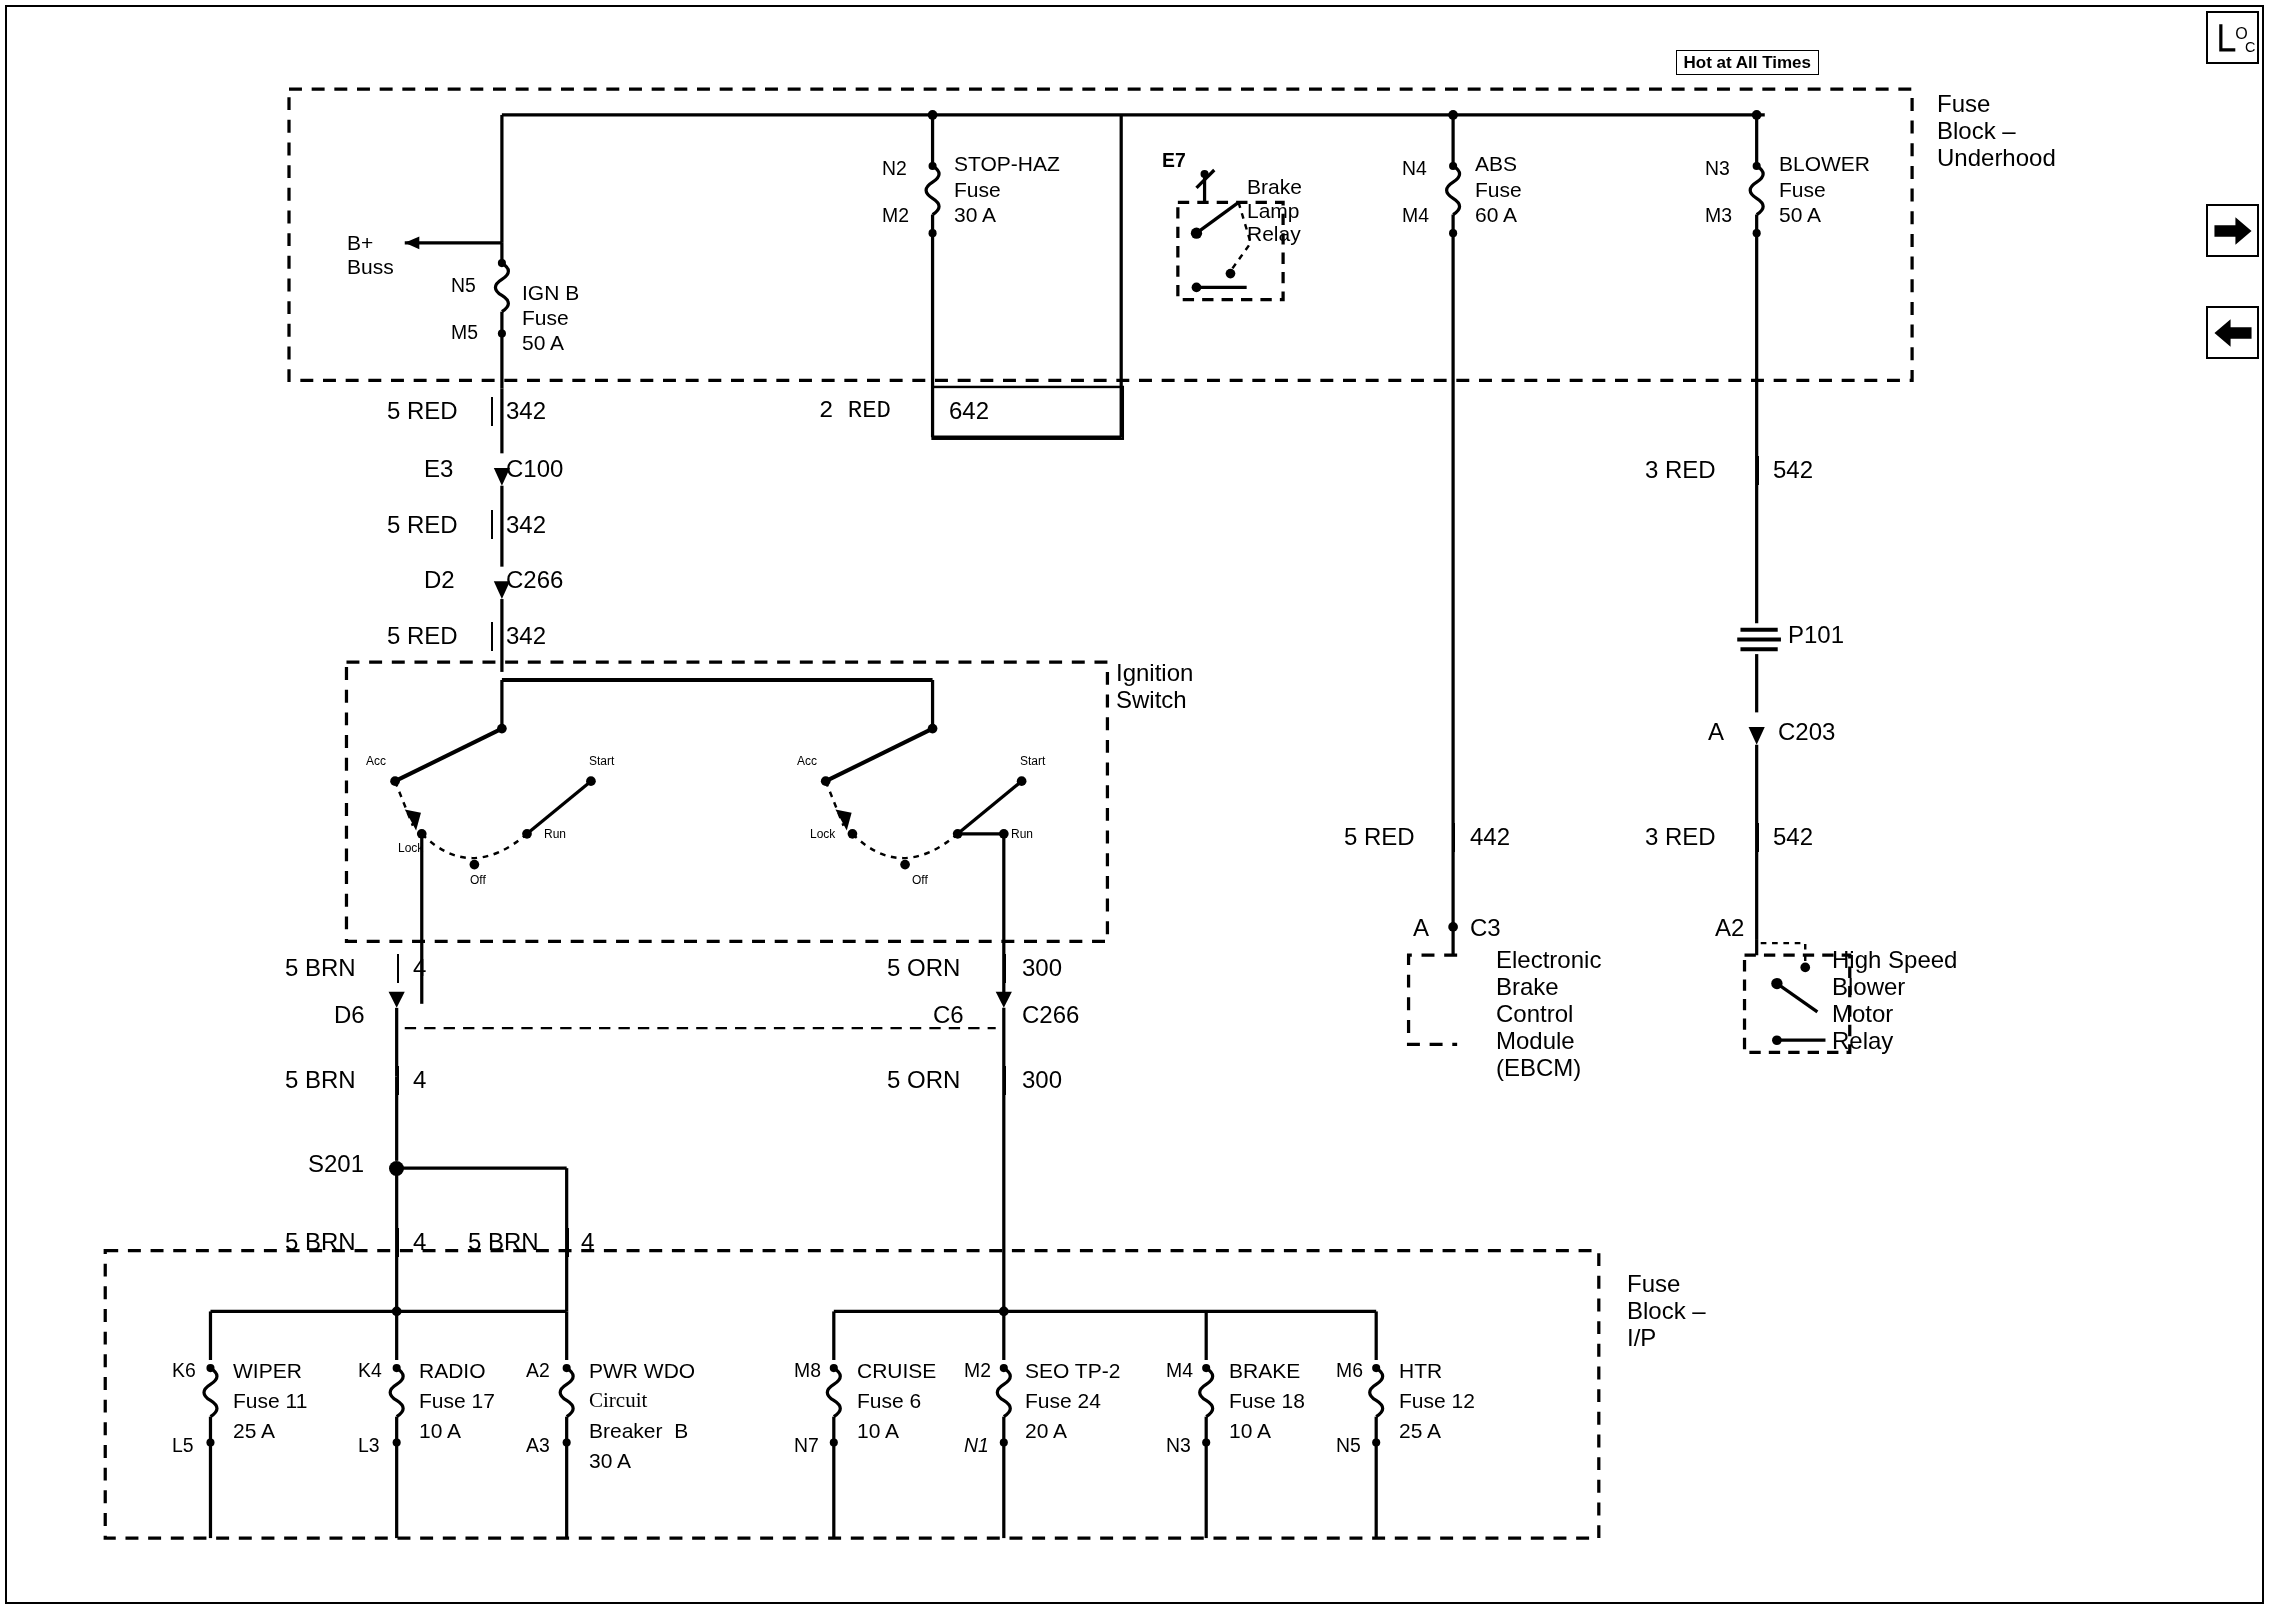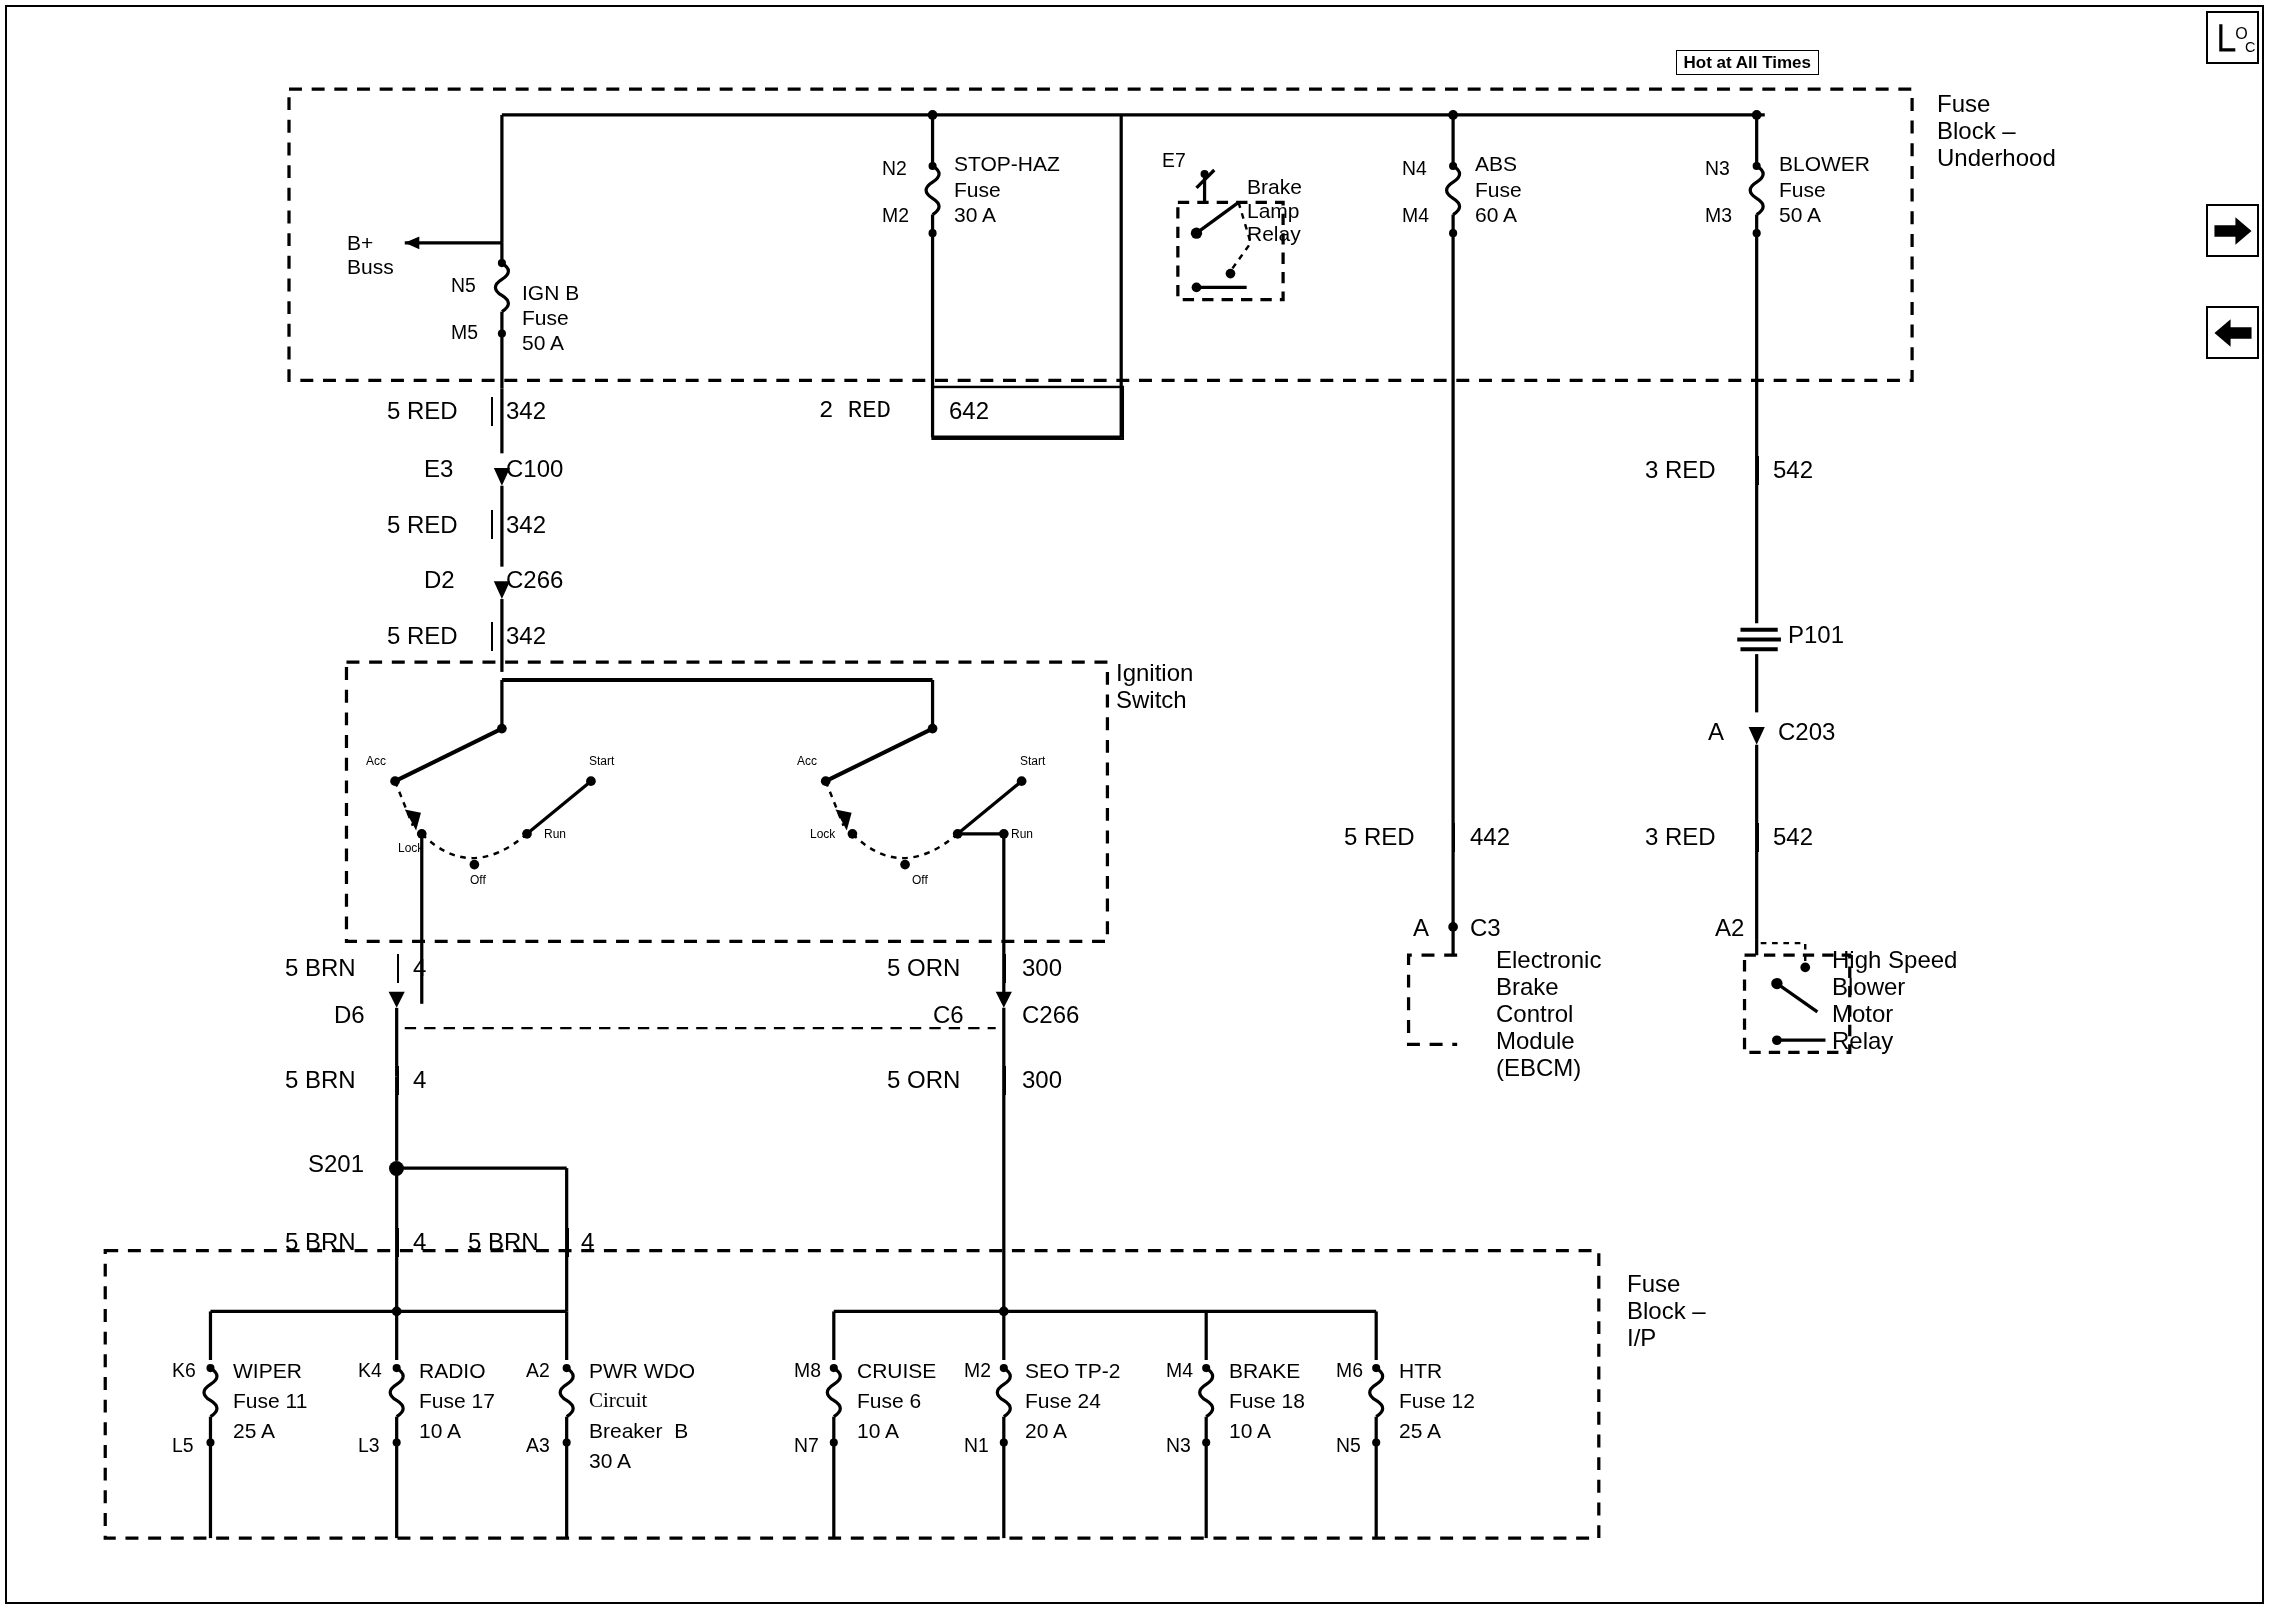--- a/index.html
+++ b/index.html
@@ -325,21 +325,21 @@
   <div class="lbl f26" style="left:522px; top:281px;">IGN B</div>
   <div class="lbl f26" style="left:522px; top:306px;">Fuse</div>
   <div class="lbl f26" style="left:522px; top:331px;">50 A</div>
 
   <div class="lbl f24" style="left:882px; top:158px;">N2</div>
   <div class="lbl f24" style="left:882px; top:205px;">M2</div>
   <div class="lbl f26" style="left:954px; top:152px;">STOP-HAZ</div>
   <div class="lbl f26" style="left:954px; top:178px;">Fuse</div>
   <div class="lbl f26" style="left:954px; top:203px;">30 A</div>
 
-  <div class="lbl f24" style="left:1162px; top:150px;">E7</div>
+  <div class="lbl f24" style="left:1162px; top:150px;font-weight:bold;">E7</div>
   <div class="lbl f26" style="left:1247px; top:175px; width:121px;">Brake
 Lamp
 Relay</div>
 
   <div class="lbl f24" style="left:1402px; top:158px;">N4</div>
   <div class="lbl f24" style="left:1402px; top:205px;">M4</div>
   <div class="lbl f26" style="left:1475px; top:152px;">ABS</div>
   <div class="lbl f26" style="left:1475px; top:178px;">Fuse</div>
   <div class="lbl f26" style="left:1475px; top:203px;">60 A</div>
 
@@ -465,21 +465,21 @@
   <div class="lbl f26" style="left:589px; top:1419px;">Breaker  B</div>
   <div class="lbl f26" style="left:589px; top:1449px;">30 A</div>
 
   <div class="lbl f24" style="left:794px; top:1360px;">M8</div>
   <div class="lbl f24" style="left:794px; top:1435px;">N7</div>
   <div class="lbl f26" style="left:857px; top:1359px;">CRUISE</div>
   <div class="lbl f26" style="left:857px; top:1389px;">Fuse 6</div>
   <div class="lbl f26" style="left:857px; top:1419px;">10 A</div>
 
   <div class="lbl f24" style="left:964px; top:1360px;">M2</div>
-  <div class="lbl f24" style="left:964px; top:1435px;">N1</div>
+  <div class="lbl f24" style="left:964px; top:1435px;font-style:italic;">N1</div>
   <div class="lbl f26" style="left:1025px; top:1359px;">SEO TP-2</div>
   <div class="lbl f26" style="left:1025px; top:1389px;">Fuse 24</div>
   <div class="lbl f26" style="left:1025px; top:1419px;">20 A</div>
 
   <div class="lbl f24" style="left:1166px; top:1360px;">M4</div>
   <div class="lbl f24" style="left:1166px; top:1435px;">N3</div>
   <div class="lbl f26" style="left:1229px; top:1359px;">BRAKE</div>
   <div class="lbl f26" style="left:1229px; top:1389px;">Fuse 18</div>
   <div class="lbl f26" style="left:1229px; top:1419px;">10 A</div>
 

